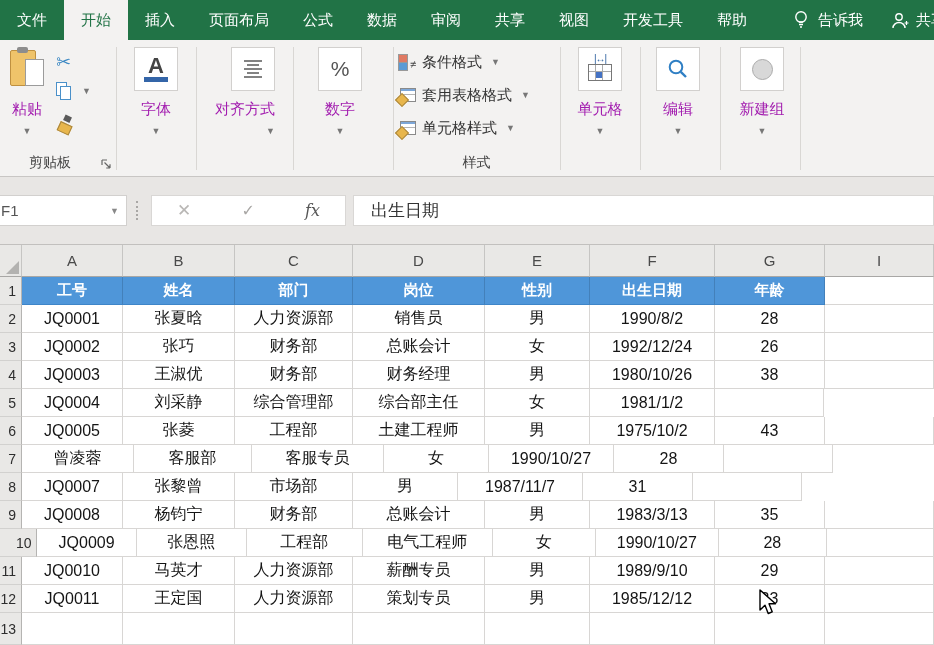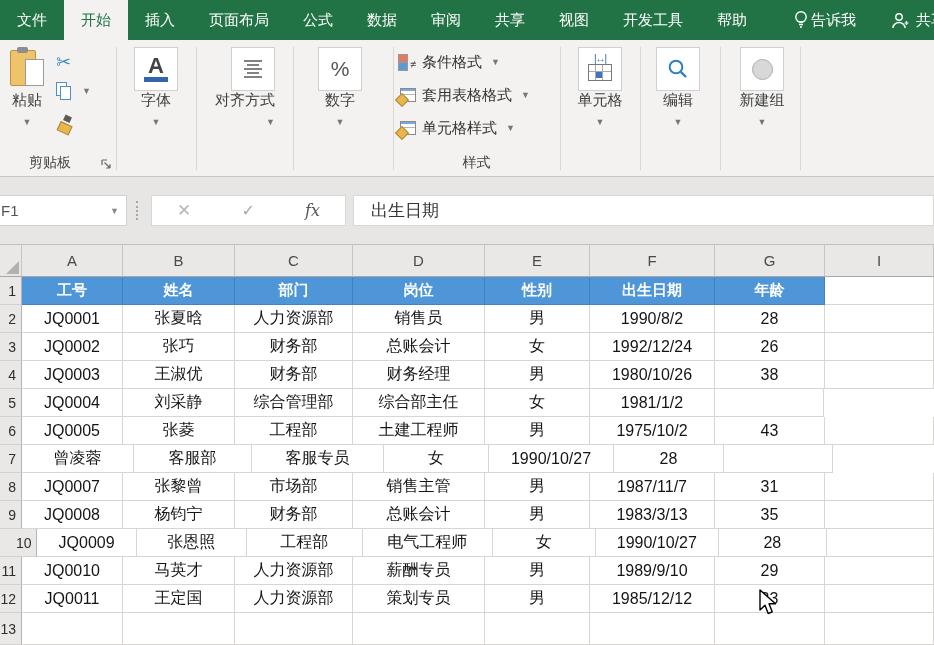--- a/index.html
+++ b/index.html
@@ -3,30 +3,30 @@
 <meta charset="utf-8">
 <style>
   html,body{margin:0;padding:0;}
   body{width:934px;height:645px;overflow:hidden;font-family:"Liberation Sans","DejaVu Sans",sans-serif;background:#fff;}
   #app{position:relative;width:934px;height:645px;background:#fff;}
 
   
   #tabbar{position:absolute;left:0;top:0;width:934px;height:40px;background:#217346;display:flex;align-items:stretch;color:#fff;font-size:15px;}
   .tab{display:flex;align-items:center;padding:0 17px;white-space:nowrap;}
   .tab.active{background:#f3f2f1;color:#217346;}
-  #tellme{display:flex;align-items:center;gap:3px;padding:0 14px;margin-left:16px;}
+  #tellme{display:flex;align-items:center;gap:10px;padding:0 14px;margin-left:16px;}
   #share-right{position:absolute;right:-12px;top:0;height:40px;display:flex;align-items:center;gap:7px;color:#fff;font-size:15px;}
 
   
   #ribbon{position:absolute;left:0;top:40px;width:934px;height:137px;background:#f3f2f1;border-bottom:1px solid #c8c6c4;box-sizing:border-box;}
   .vsep{position:absolute;top:7px;height:123px;width:1px;background:#d9d7d4;}
   .grp-label{position:absolute;bottom:4px;font-size:14px;color:#454545;text-align:center;}
   .bigbtn{position:absolute;top:7px;width:88px;display:flex;flex-direction:column;align-items:center;}
   .ibox{width:44px;height:44px;background:#fff;border:1px solid #d2d0ce;display:flex;align-items:center;justify-content:center;box-sizing:border-box;}
-  .blabel{font-size:15px;color:#404040;white-space:nowrap;}
+  .blabel{margin-top:9px;font-size:15px;color:#a21caf;white-space:nowrap;}
   .dd{margin-top:8px;font-size:9px;color:#777;line-height:8px;}
   .fontA{font-size:22px;font-weight:bold;color:#444;line-height:20px;text-align:center;}
   .fontA .bar{display:block;width:24px;height:5px;background:#3465a8;margin-top:1px;}
   .pct{font-size:21px;color:#555;}
   .stylerow{position:absolute;left:398px;height:22px;display:flex;align-items:center;gap:7px;font-size:15px;color:#333;white-space:nowrap;}
   .mini-dd{font-size:9px;color:#777;margin-left:2px;}
   .sicon{width:17px;height:15px;position:relative;flex:0 0 auto;}
   .sgrid{position:absolute;left:2px;top:0;width:14px;height:12px;background:
      linear-gradient(#7da7d8 2px,transparent 2px),
      linear-gradient(90deg,#fff 0,#fff 100%);
@@ -346,21 +346,20 @@
         <div class="cell" style="width: 105px; height: 28px;">女</div>
         <div class="cell" style="width: 125px; height: 28px;">1990/10/27</div>
         <div class="cell" style="width: 110px; height: 28px;">28</div>
         <div class="cell" style="width: 109px; height: 28px;"></div>
       </div>
       <div class="grow">
         <div class="rn" style="width: 22px; height: 28px;">8</div>
         <div class="cell" style="width: 101px; height: 28px;">JQ0007</div>
         <div class="cell" style="width: 112px; height: 28px;">张黎曾</div>
         <div class="cell" style="width: 118px; height: 28px;">市场部</div>
-        <div class="cell" style="width: 132px; height: 28px;">销售主管</div>
         <div class="cell" style="width: 105px; height: 28px;">男</div>
         <div class="cell" style="width: 125px; height: 28px;">1987/11/7</div>
         <div class="cell" style="width: 110px; height: 28px;">31</div>
         <div class="cell" style="width: 109px; height: 28px;"></div>
       </div>
       <div class="grow">
         <div class="rn" style="width: 22px; height: 28px;">9</div>
         <div class="cell" style="width: 101px; height: 28px;">JQ0008</div>
         <div class="cell" style="width: 112px; height: 28px;">杨钧宁</div>
         <div class="cell" style="width: 118px; height: 28px;">财务部</div>

